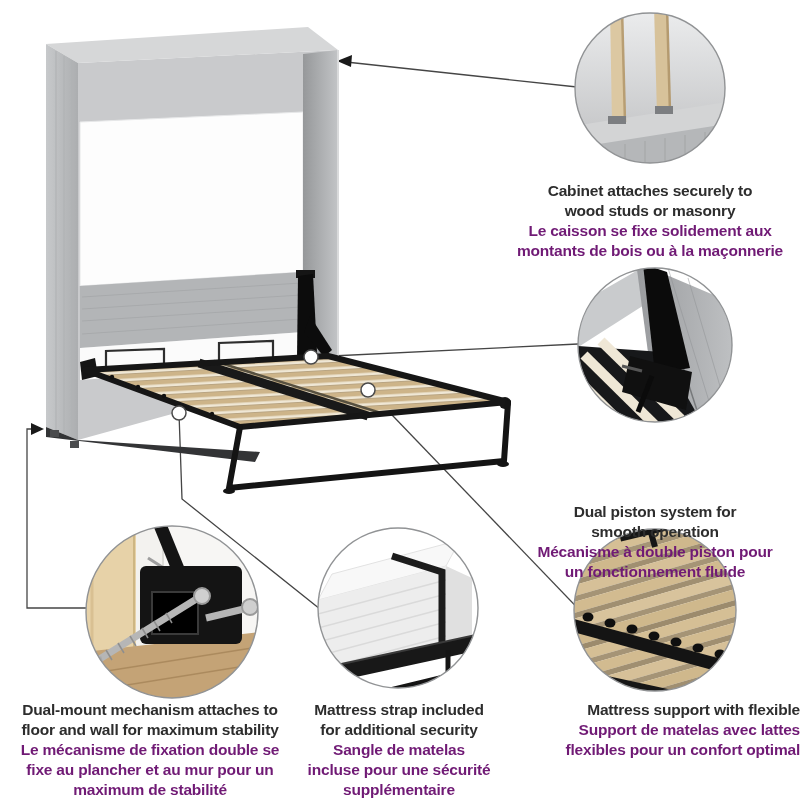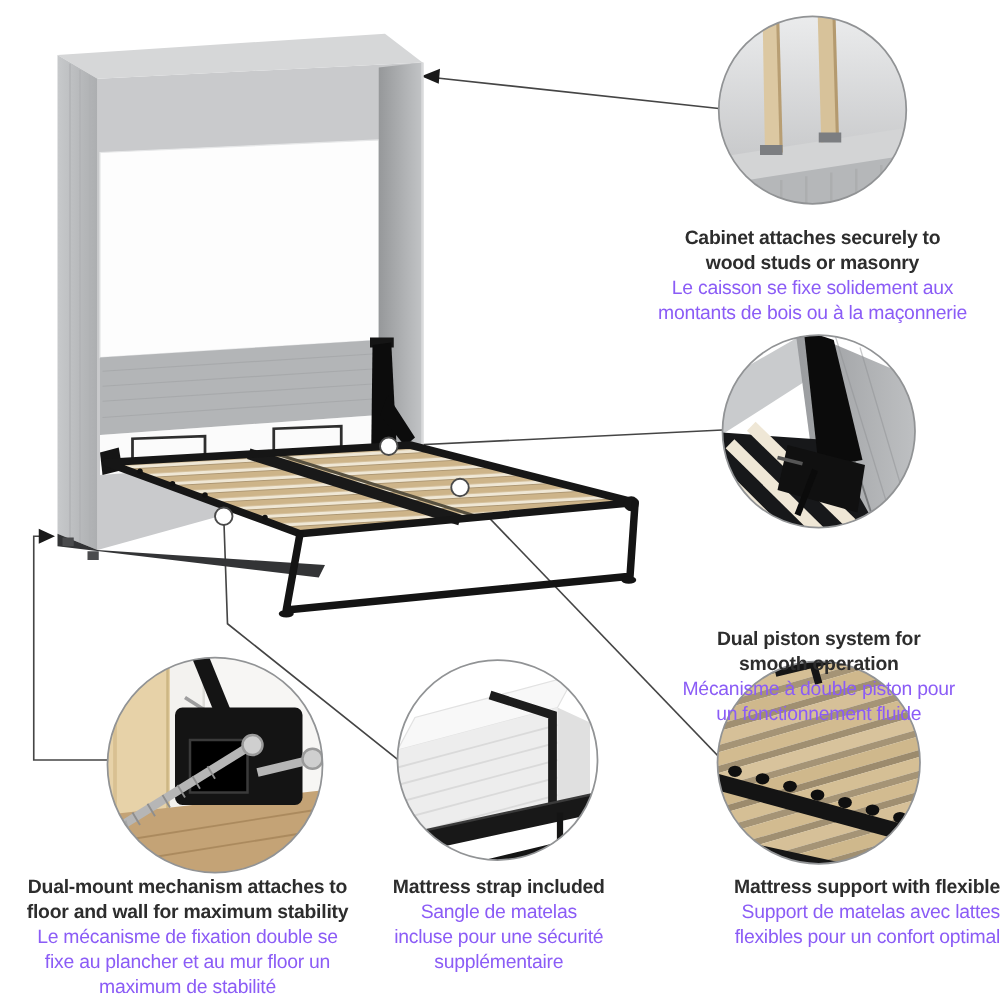--- a/index.html
+++ b/index.html
@@ -2,21 +2,21 @@
 <html><head>
 <meta charset="utf-8">
 <style>
   html,body{margin:0;padding:0;background:#ffffff;}
   .stage{position:relative;width:800px;height:800px;background:#ffffff;overflow:hidden;
          font-family:"Liberation Sans",sans-serif;}
   .stage svg{position:absolute;left:0;top:0;}
   .callout-text{position:absolute;text-align:center;}
   .callout-text div{white-space:nowrap;}
   .en{font-weight:bold;font-size:15.5px;line-height:20px;color:#2d2d2d;letter-spacing:-0.2px;}
-  .fr{font-weight:normal;font-size:15.5px;line-height:20px;color:#8b5cf6;letter-spacing:-0.2px;}
+  .fr{font-weight:bold;font-size:15.5px;line-height:20px;color:#701a75;letter-spacing:-0.2px;}
   .t-tr{left:505px;top:181px;width:290px;}
   .t-mr{left:510px;top:466px;width:290px;margin-top:36px;}
   .t-br{left:510px;top:700px;width:290px;text-align:right;}
   .t-bl{left:2px;top:700px;width:296px;text-align:center;}
   .t-bm{left:287px;top:700px;width:224px;}
 </style>
 </head>
 <body>
 
 <div class="stage">
@@ -317,24 +317,25 @@
 <div class="callout-text t-br">
   <div class="en">Mattress support with flexible</div>
   <div class="fr">Support de matelas avec lattes</div>
   <div class="fr">flexibles pour un confort optimal</div>
 </div>
 
 <div class="callout-text t-bl">
   <div class="en">Dual-mount mechanism attaches to</div>
   <div class="en">floor and wall for maximum stability</div>
   <div class="fr">Le mécanisme de fixation double se</div>
-  <div class="fr">fixe au plancher et au mur floor un</div>
+  <div class="fr">fixe au plancher et au mur pour un</div>
   <div class="fr">maximum de stabilité</div>
 </div>
 
 <div class="callout-text t-bm">
   <div class="en">Mattress strap included</div>
+  <div class="en">for additional security</div>
   <div class="fr">Sangle de matelas</div>
   <div class="fr">incluse pour une sécurité</div>
   <div class="fr">supplémentaire</div>
 </div>
 
 </div>
 
 </body></html>

